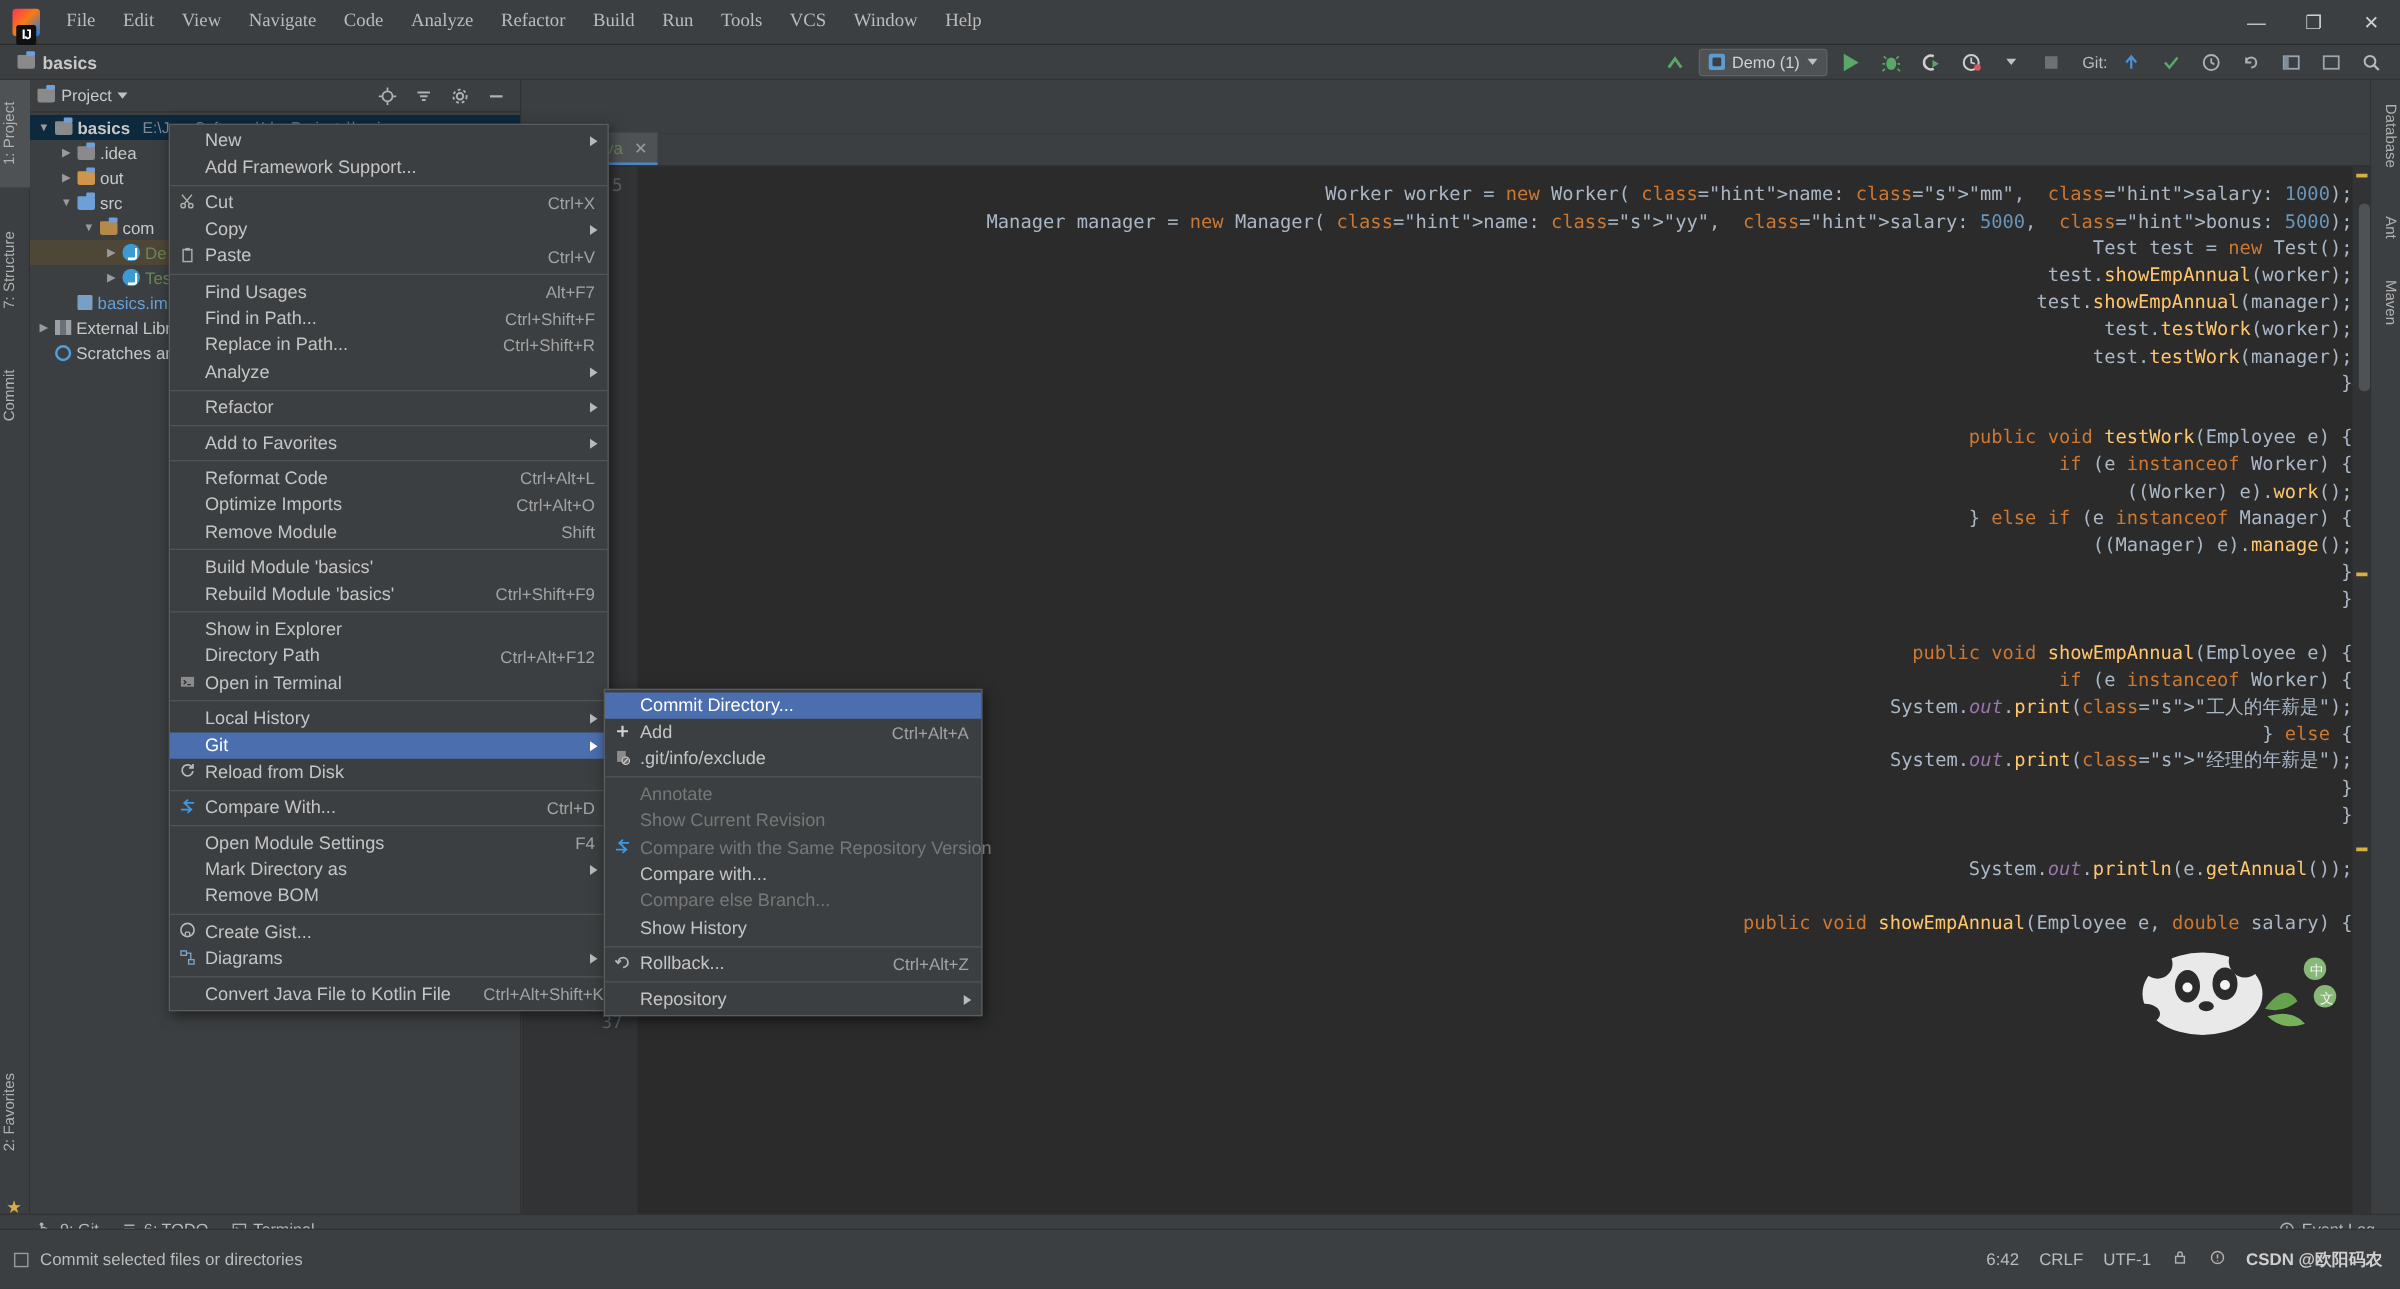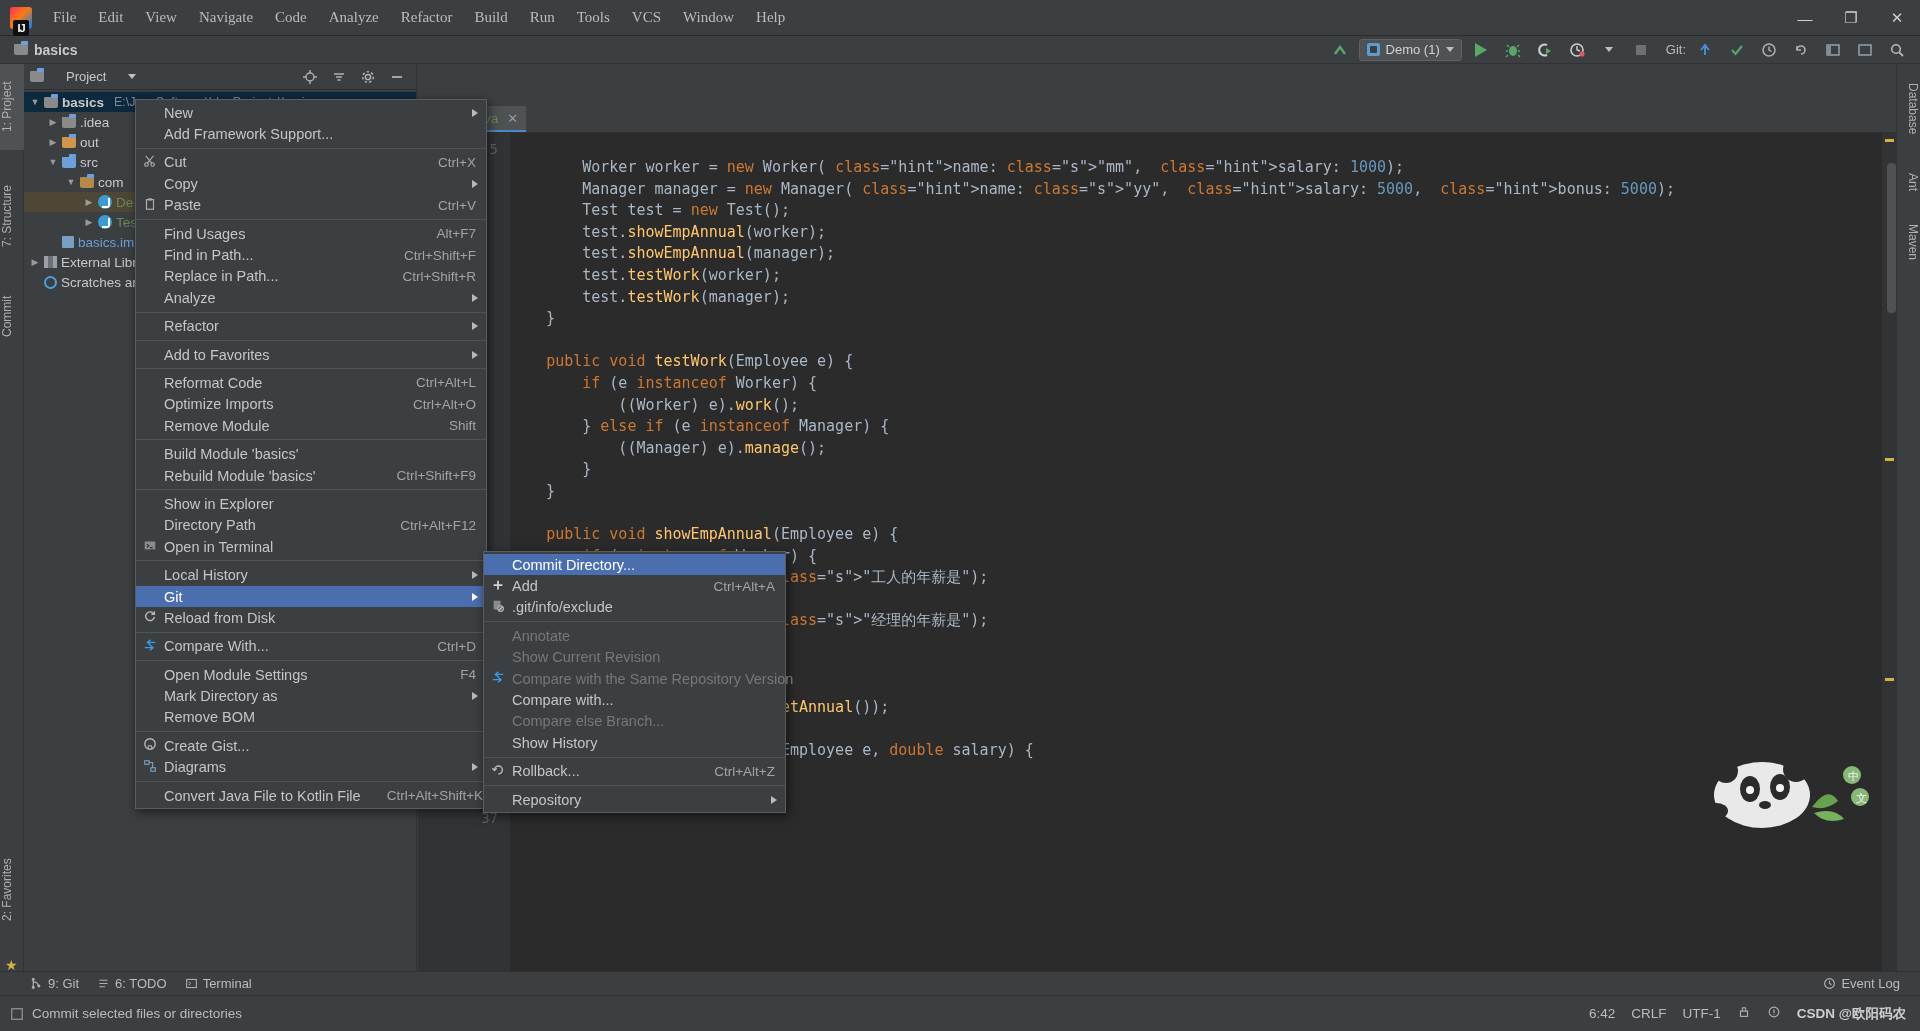--- a/index.html
+++ b/index.html
@@ -84,21 +84,21 @@
 
   
   .project-panel {
     position:absolute; left:24px; top:64px; width:393px; bottom:36px;
     background:#3c3f41; border-right:1px solid #323232;
   }
   .pp-header {
     height:26px; display:flex; align-items:center; gap:6px; padding:0 6px;
     border-bottom:1px solid #323232;
   }
-  .pp-title { font-size:13px; color:#c8c8c8; display:flex; align-items:center; gap:22px; }
+  .pp-title { font-size:13px; color:#c8c8c8; display:flex; align-items:center; gap:5px; }
   .pp-tools { margin-left:auto; display:flex; align-items:center; gap:3px; }
   .tree { padding-top:2px; font-size:13.5px; }
   .trow { height:20px; display:flex; align-items:center; gap:4px; padding-left:6px; white-space:nowrap; color:#c8c8c8;}
   .trow.sel { background:#0d293e; }
   .trow.sel2 { background:#4e4636; }
   .arrow { width:10px; color:#9a9a9a; font-size:9px; text-align:center; flex:none;}
   .path-dim { color:#6d6d6d; font-size:12.5px; }
   .jico { width:14px;height:14px;border-radius:50%;background:#3c9bd4;position:relative;flex:none;}
   .jico:after{content:"";position:absolute;left:4px;top:3px;width:6px;height:8px;border:2px solid #fff;border-top:none;border-left:none;border-radius:0 0 3px 0;}
   .libico{width:13px;height:12px;background:linear-gradient(90deg,#9aa0a6 33%,#6b7075 33% 66%,#9aa0a6 66%);flex:none;}
@@ -115,42 +115,42 @@
   }
   .tab .jico{width:13px;height:13px;}
   .tab .x { color:#9a9a9a; font-size:13px; margin-left:3px; }
   .code-area { position:absolute; left:0; right:0; top:26px; bottom:0; display:flex; }
   .gutter {
     width:92px; background:#313335; color:#606366; font-family:"DejaVu Sans Mono", monospace;
     font-size:14px; text-align:right; padding-top:8px; flex:none;
   }
   .gutter div { height:21.6px; padding-right:12px; }
   .code {
-    flex:1; font-family:"DejaVu Sans Mono", monospace; font-size:15px; padding-top:24px;
-    line-height:21.6px; white-space:pre; color:#a9b7c6; overflow:hidden; position:relative;
+    flex:1; font-family:"DejaVu Sans Mono", monospace; font-size:15px; padding-top:12px;
+    line-height:21.6px; white-space:pre; color:#a9b7c6; overflow:hidden; position:relative;text-align:right;
   }
   .k { color:#cc7832; }
   .n { color:#6897bb; }
   .f { color:#ffc66d; }
   .it { color:#9876aa; font-style:italic; }
 
   
   .marker-col { width:14px; background:#313335; flex:none; position:relative; }
   .mk { position:absolute; right:2px; width:9px; height:3px; }
 
   
   .vscroll { position:absolute; right:0; top:30px; width:9px; height:150px; background:#4e5254; border-radius:4px;}
 
   
   .panda { position:absolute; right:90px; bottom:170px; width:190px; height:110px; opacity:0.95; }
   .wm { position:absolute; right:24px; bottom:2px; font-size:14px; color:#9a9a9a; font-weight:bold;}
 
   
   .statusbar {
-    position:absolute; left:0; bottom:0; width:1920px; height:36px; background:#3c3f41;
+    position:absolute; left:0; bottom:0; width:1920px; height:48px; background:#3c3f41;
     border-top:1px solid #323232; display:flex; align-items:center; font-size:13.5px; color:#bbbbbb;
   }
   .toolwin-bar {
     position:absolute; left:0; bottom:36px; width:1920px; height:24px; background:#3c3f41;
     display:flex; align-items:center; gap:18px; padding-left:30px; font-size:13px; color:#bbbbbb;
     border-top:1px solid #323232;
   }
   .sb-left { display:flex; align-items:center; gap:8px; padding-left:10px; }
   .sb-right { margin-left:auto; display:flex; align-items:center; gap:16px; padding-right:14px; }
 

